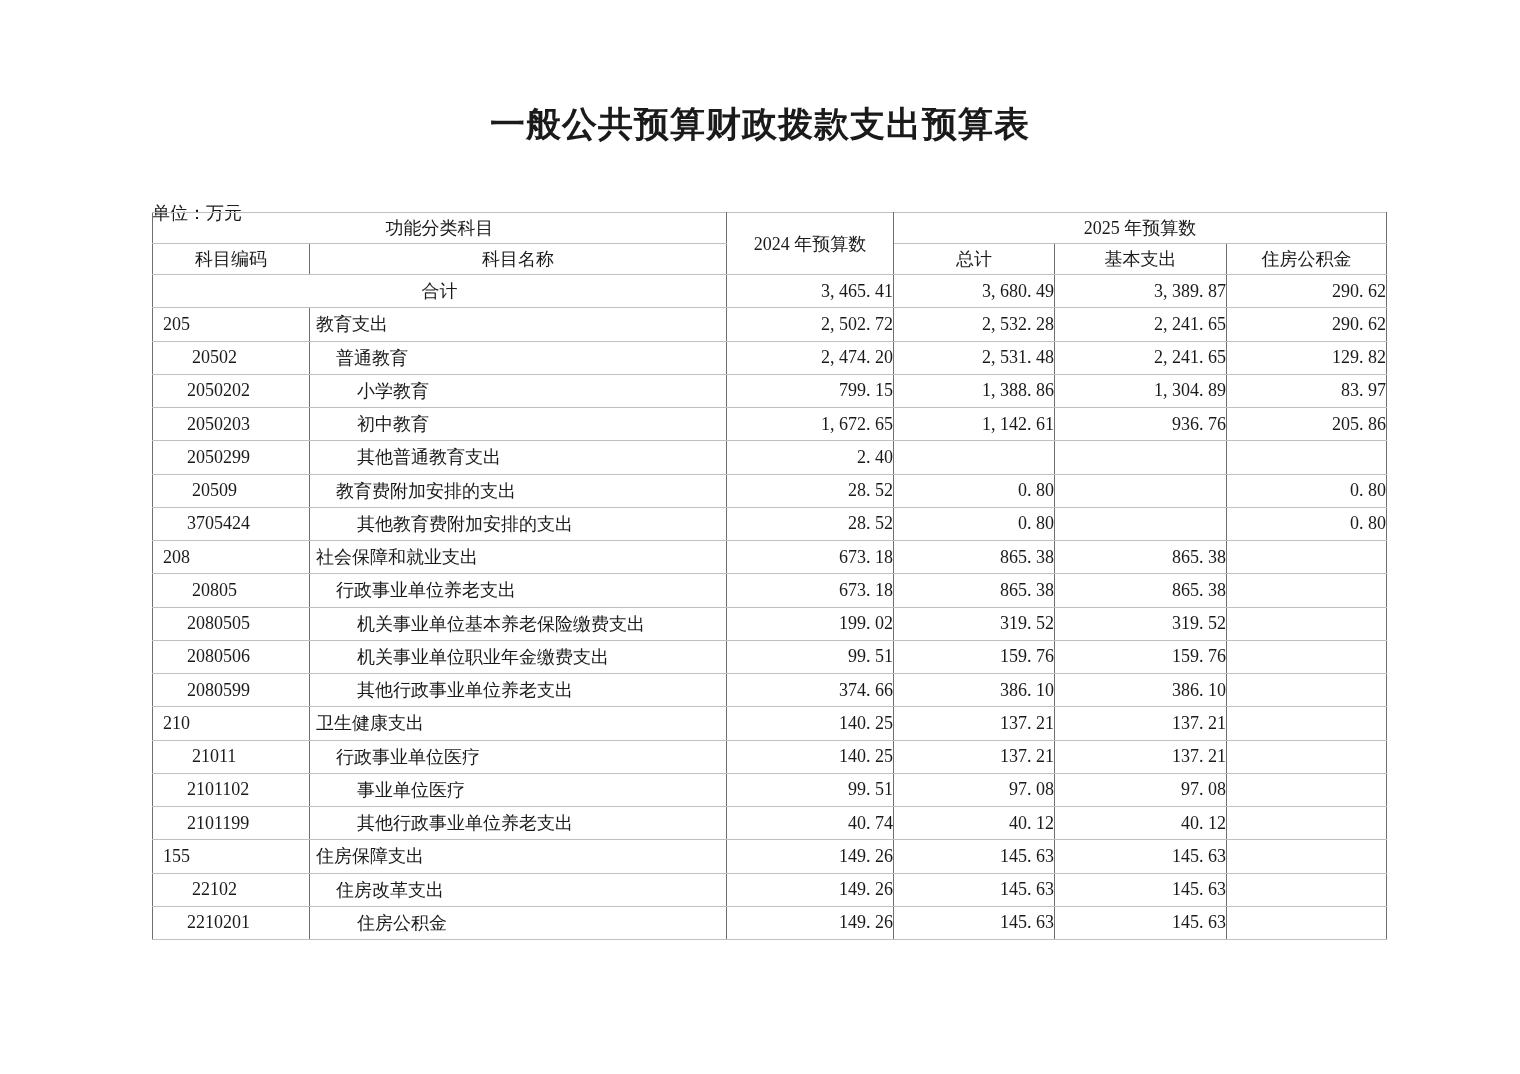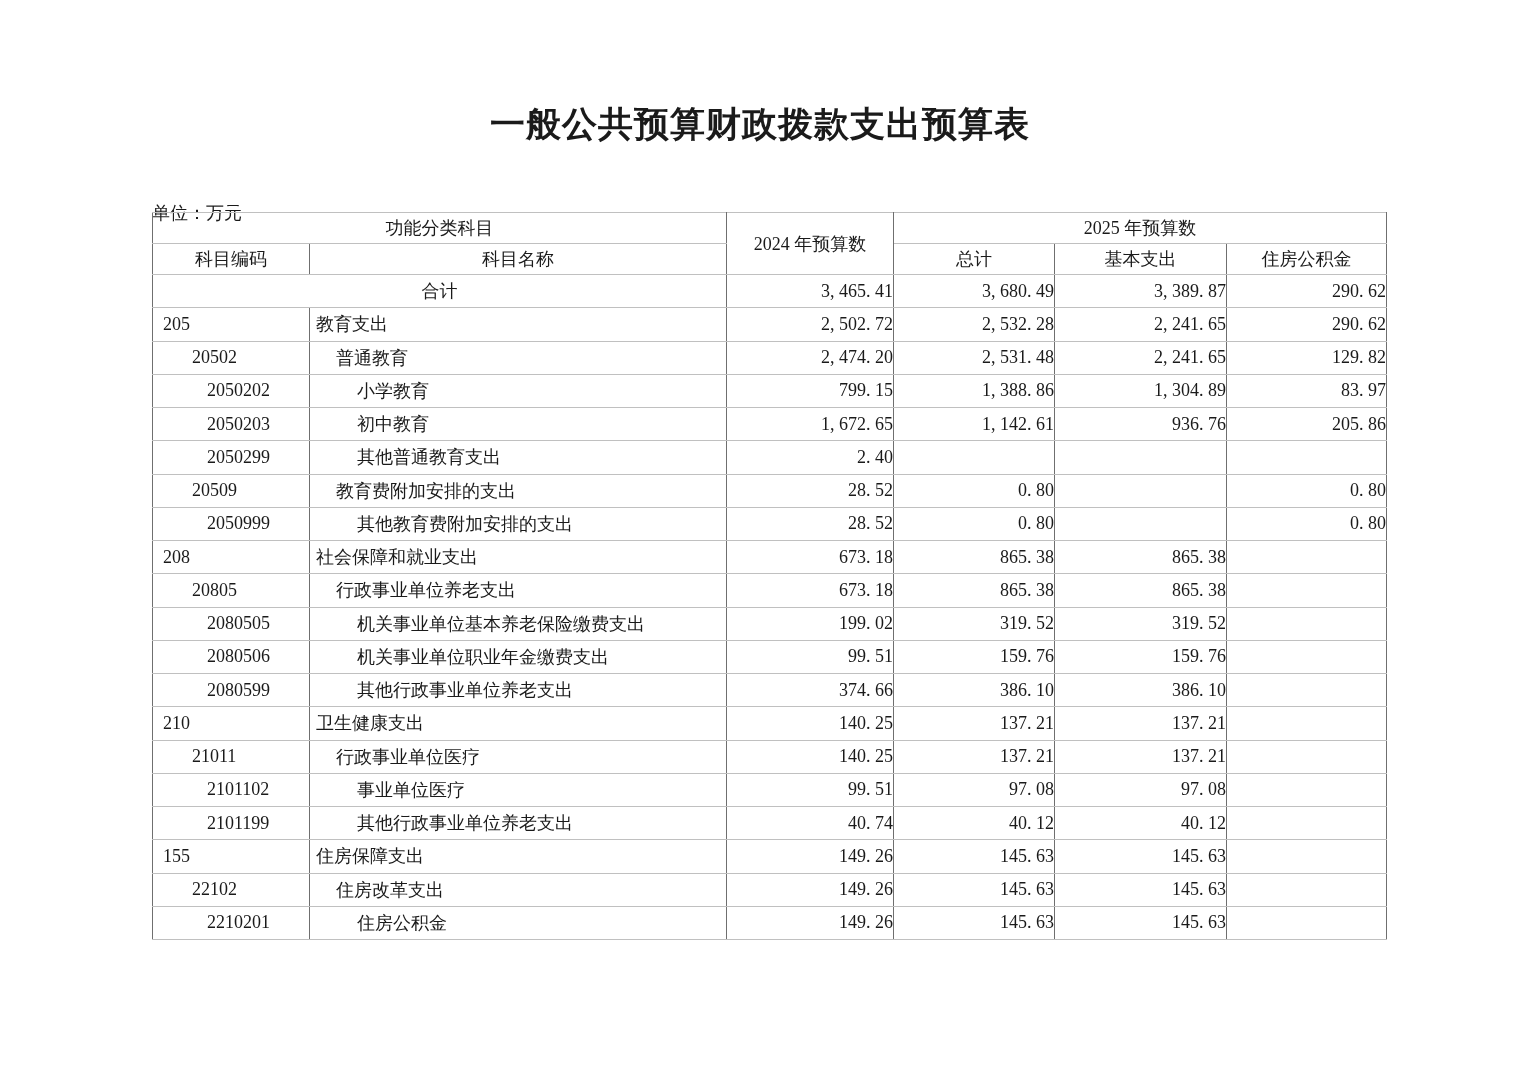--- a/index.html
+++ b/index.html
@@ -60,21 +60,21 @@
   table.budget th {
     font-weight: normal;
     text-align: center;
     vertical-align: middle;
   }
   thead tr { height: 31px; }
   tbody tr { height: 33.25px; }
   td.code { text-align: left; }
   td.code.lvl1 { padding-left: 10px; }
   td.code.lvl2 { padding-left: 39px; }
-  td.code.lvl3 { padding-left: 54px; }
+  td.code.lvl3 { padding-left: 34px; }
   td.name { text-align: left; }
   td.name.lvl1 { padding-left: 6px; }
   td.name.lvl2 { padding-left: 26px; }
   td.name.lvl3 { padding-left: 47px; }
   td.merged-name { text-align: center; }
   td.num { text-align: right; padding-right: 12px; }
 </style>
 </head>
 <body>
 
@@ -157,21 +157,21 @@
       </tr>
       <tr>
         <td class="code lvl2">20509</td>
         <td class="name lvl2">教育费附加安排的支出</td>
         <td class="num">28. 52</td>
         <td class="num">0. 80</td>
         <td class="num"></td>
         <td class="num">0. 80</td>
       </tr>
       <tr>
-        <td class="code lvl3">2050999</td>
+        <td class="code lvl3">3705424</td>
         <td class="name lvl3">其他教育费附加安排的支出</td>
         <td class="num">28. 52</td>
         <td class="num">0. 80</td>
         <td class="num"></td>
         <td class="num">0. 80</td>
       </tr>
       <tr>
         <td class="code lvl1">208</td>
         <td class="name lvl1">社会保障和就业支出</td>
         <td class="num">673. 18</td>

